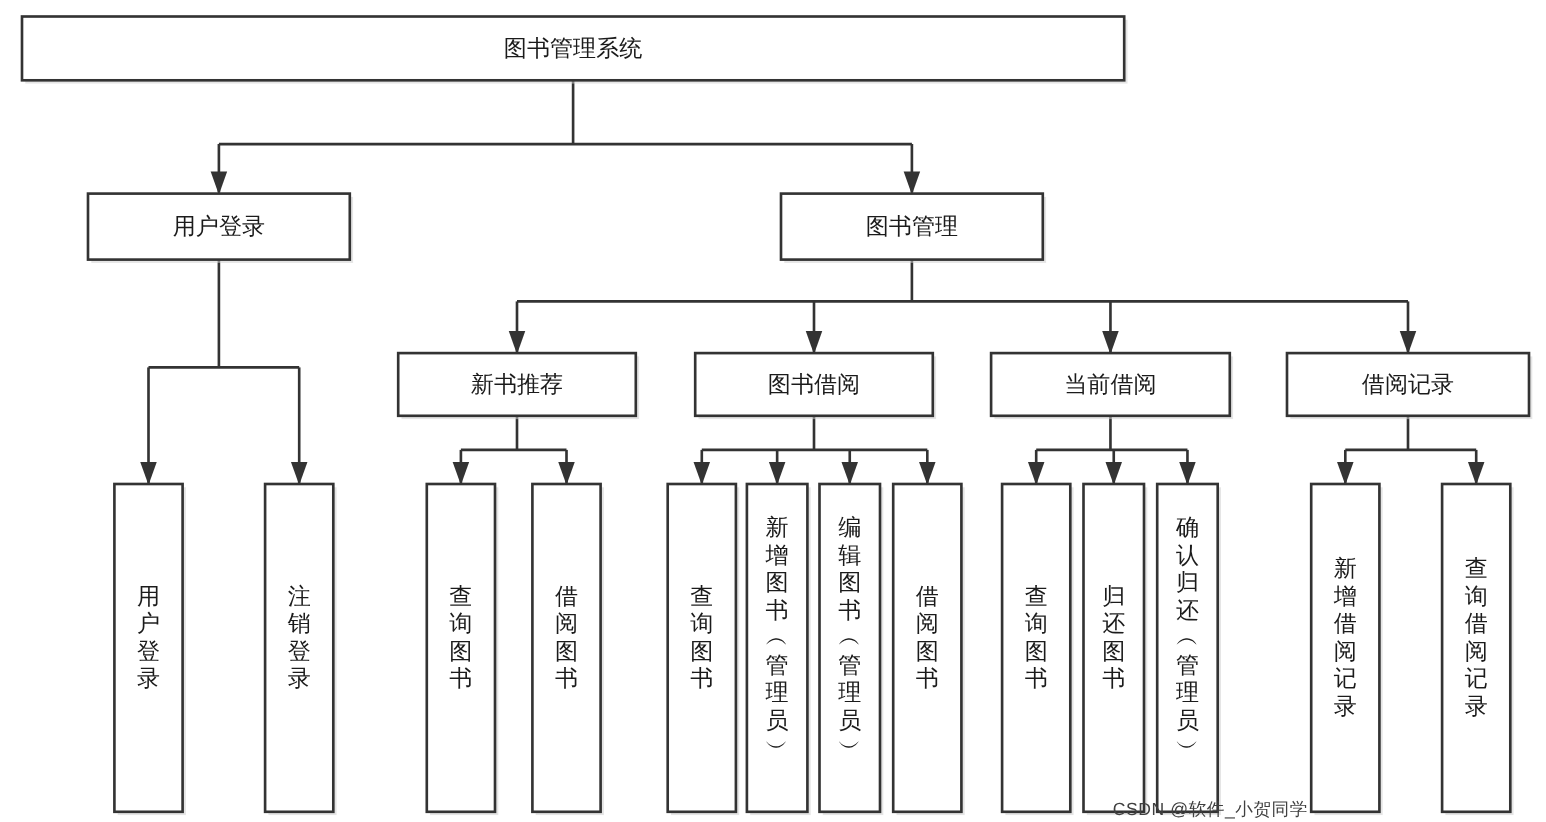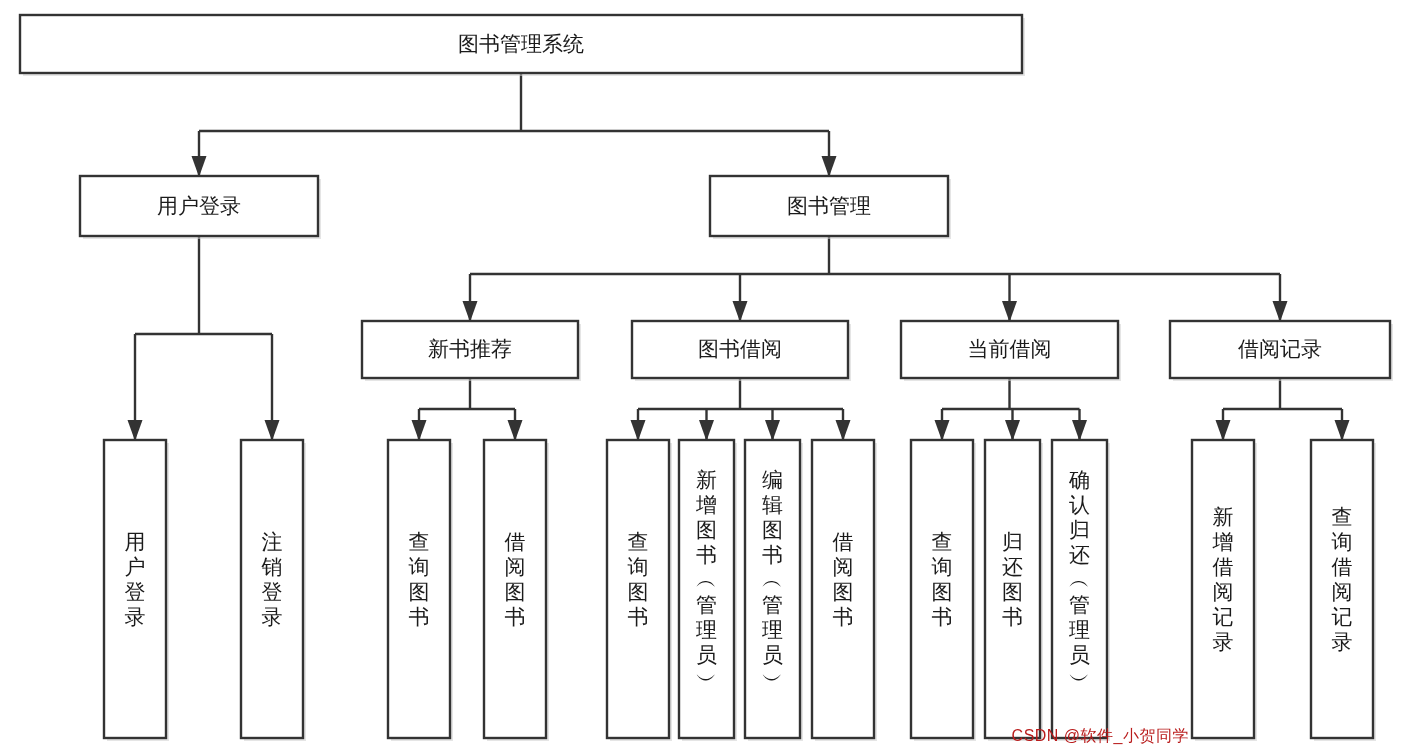--- a/index.html
+++ b/index.html
@@ -57,21 +57,21 @@
     font-size: 21px;
     fill: #1b1b1b;
     text-anchor: middle;
   }
   .watermark {
     position: absolute;
     right: 8px;
     bottom: 4px;
     font-family: "Liberation Sans", "DejaVu Sans", sans-serif;
     font-size: 16px;
-    color: #b91c1c;
+    color: #404040;
     white-space: nowrap;
     letter-spacing: 0.5px;
     user-select: none;
   }
 </style>
 </head>
 <body>
 
 <div id="diagram-root">
   <svg id="flowchart" viewBox="0 0 1405 747" xmlns="http://www.w3.org/2000/svg">

